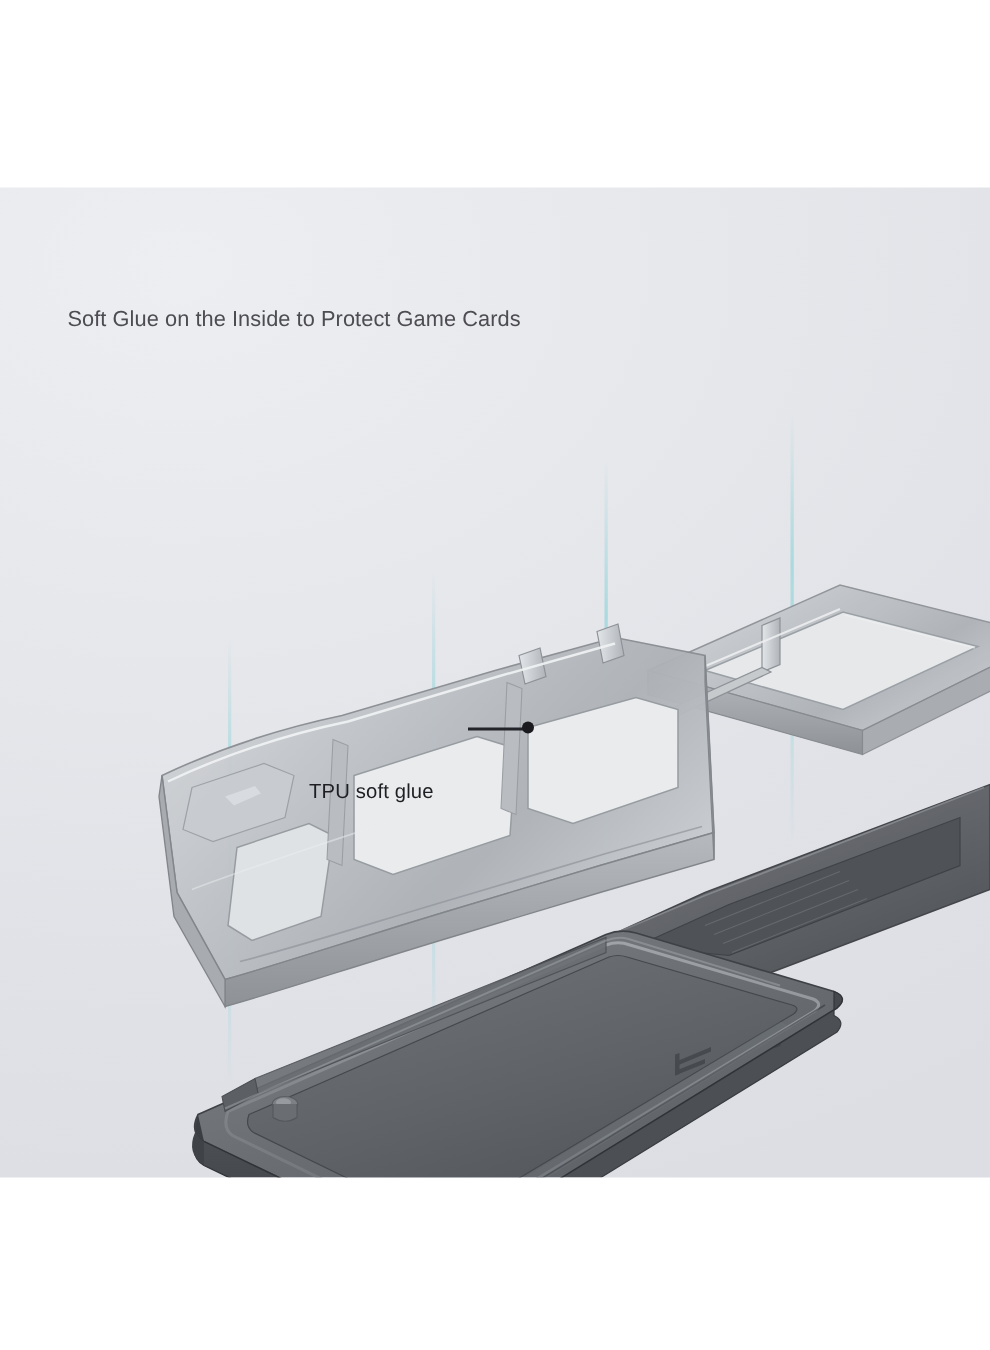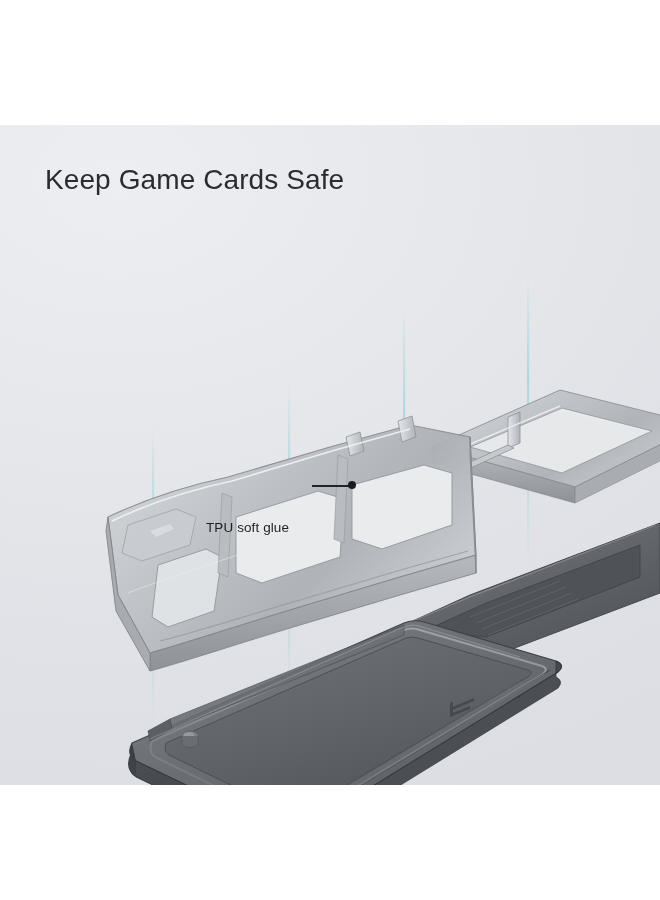--- a/index.html
+++ b/index.html
@@ -54,21 +54,21 @@
 
   #callout-pc{left:0;top:0;}
 </style>
 </head>
 <body>
 
 <div class="page">
 
   <div class="panel">
 
-    <div class="title">Keep Game Cards Safe</div>
+    <div class="subtitle">Soft Glue on the Inside to Protect Game Cards</div>
 
     <div class="stage">
       <svg viewBox="0 0 660 660" preserveAspectRatio="none" aria-hidden="true">
         <defs>
           <linearGradient id="gTpuTop" x1="0" y1="0" x2="1" y2="0.6">
             <stop offset="0" stop-color="#d7dadd"></stop>
             <stop offset="0.35" stop-color="#c2c6ca"></stop>
             <stop offset="0.7" stop-color="#aeb2b7"></stop>
             <stop offset="1" stop-color="#c8ccd0"></stop>
           </linearGradient>

